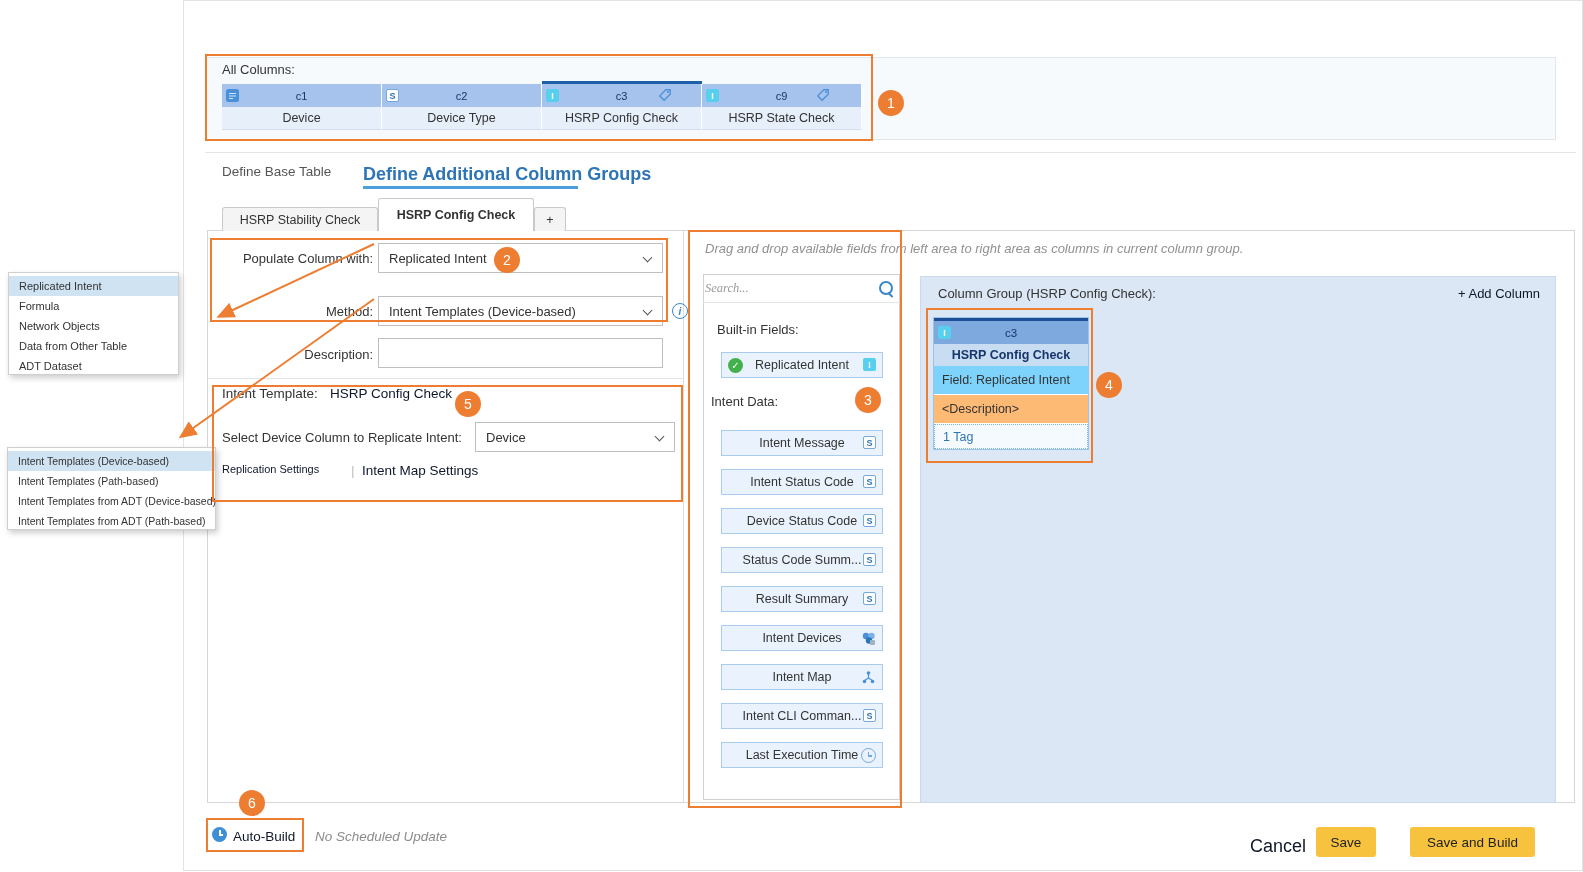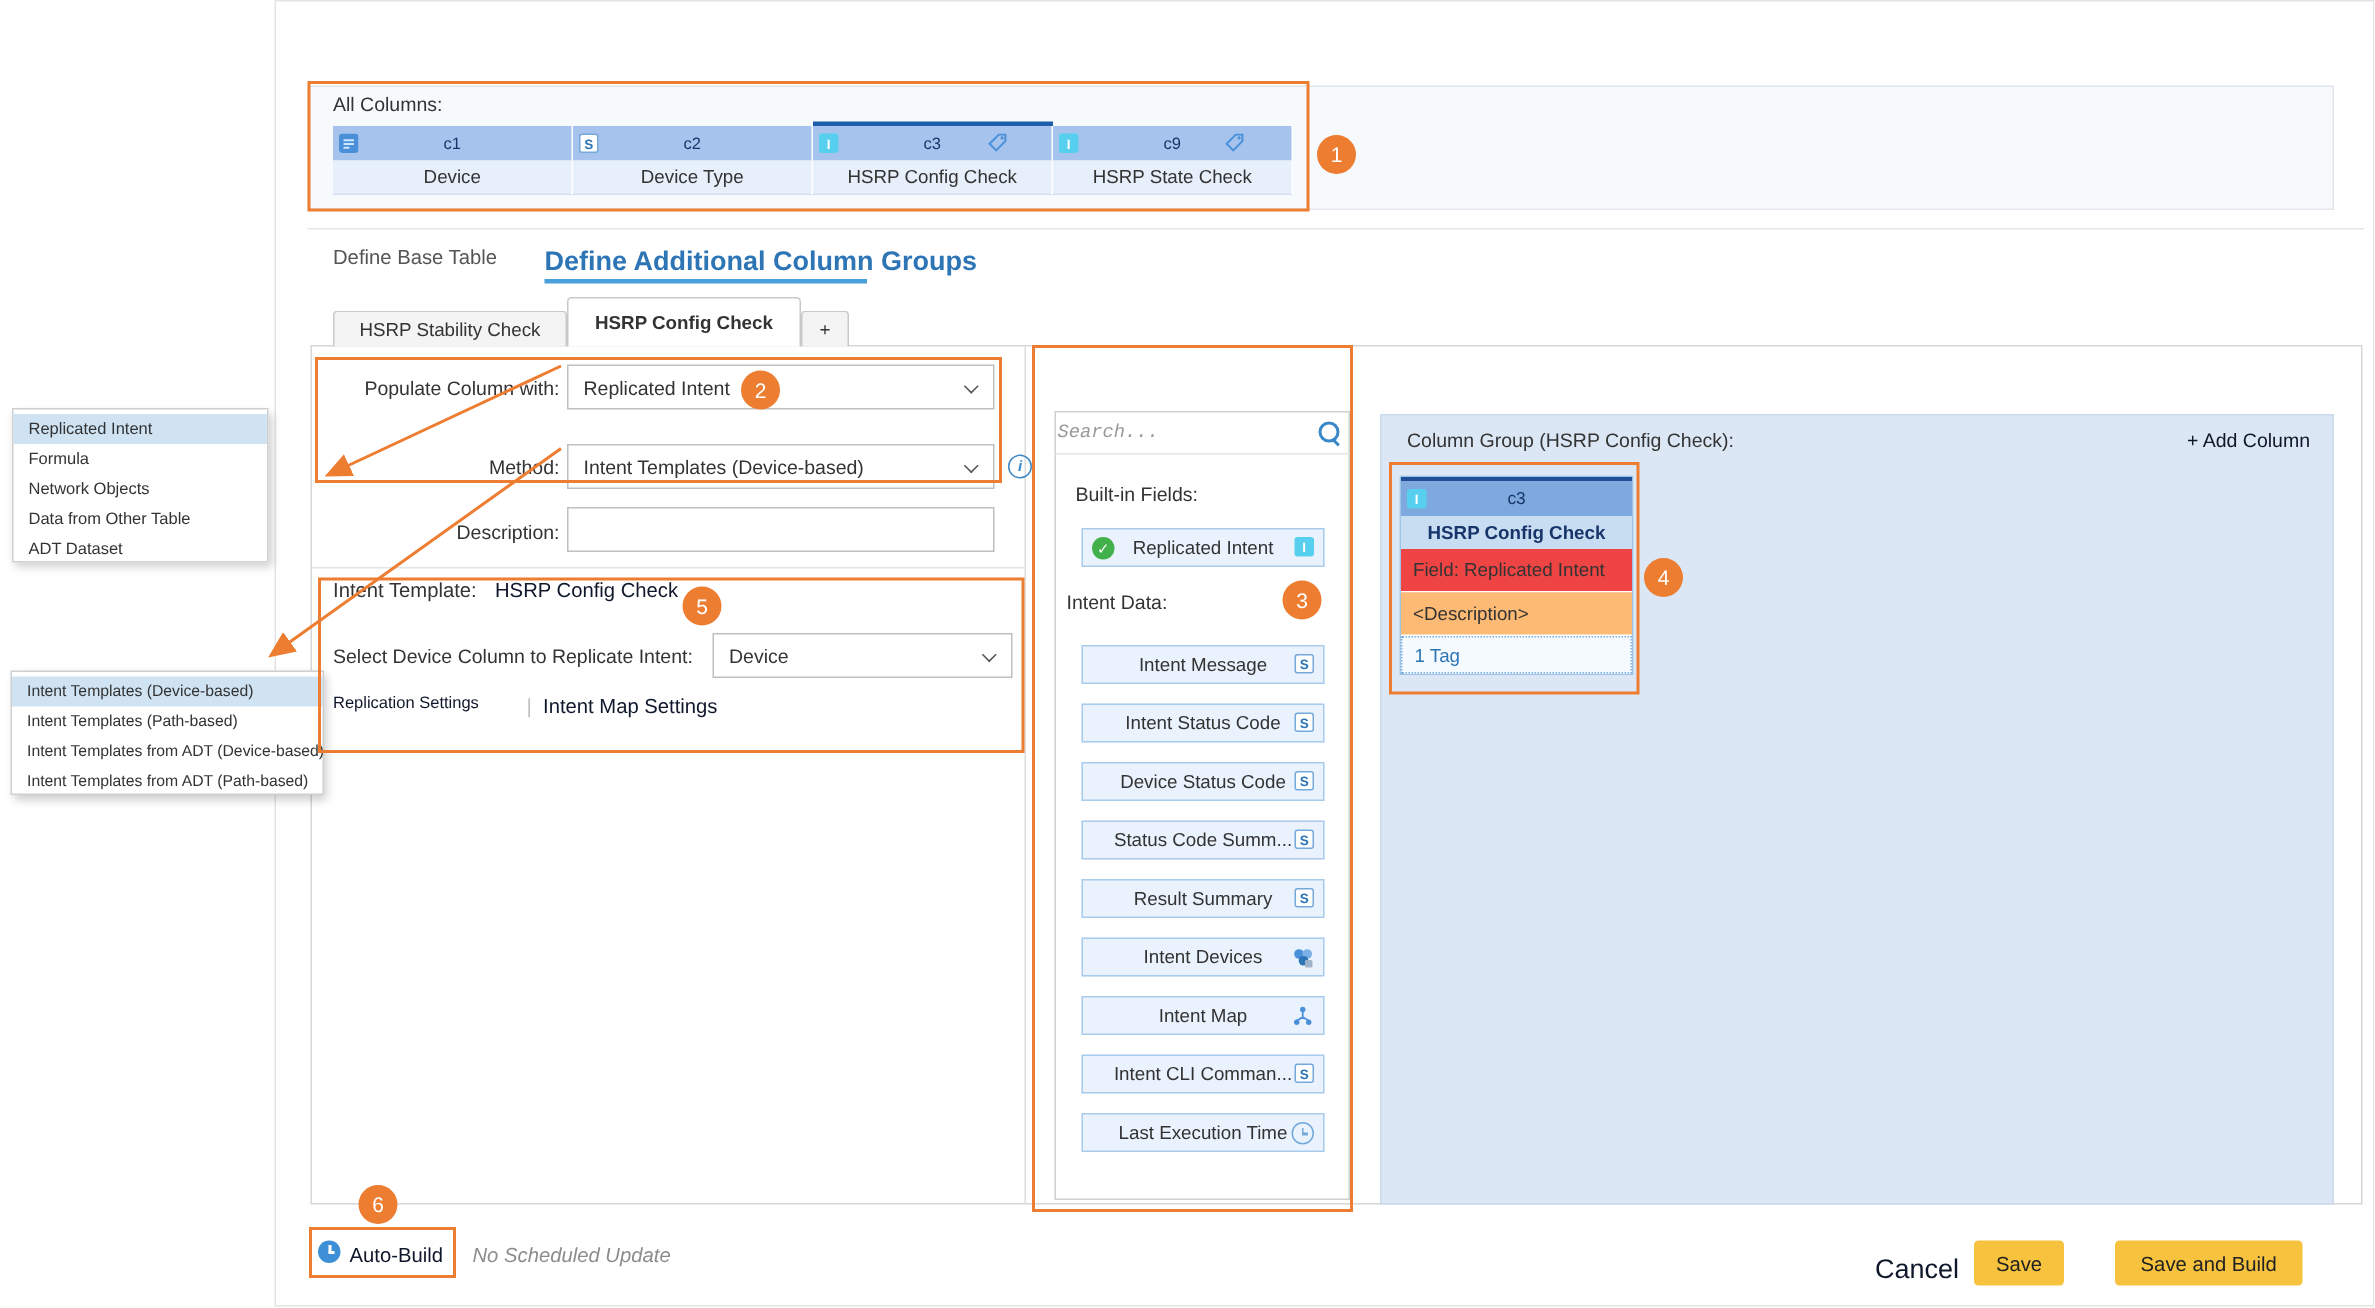--- a/index.html
+++ b/index.html
@@ -50,21 +50,21 @@
               font-family:"Liberation Sans", sans-serif; }
   .infoic { width:16px; height:16px; border:1px solid #3a87c8; border-radius:50%; color:#3a87c8;
             font-size:10px; font-weight:bold; display:flex; align-items:center; justify-content:center; font-style:italic; }
   .link { color:#0f172a; }
   .sep { color:#c0c0c0; }
 
   
   .instr { font-style:italic; color:#909090; font-size:13px; white-space:nowrap; }
   .fpanelbox { left:703px; top:274px; width:197px; height:526px; border:1px solid #d0d0d0; background:#fff; }
   .searchinput { position:absolute; left:705px; top:276px; width:168px; height:24px; border:none; outline:none;
-                 font-size:12.5px; font-family:Liberation Mono, monospace; }
+                 font-size:12.5px; font-family:Liberation Serif, serif; }
   .searchinput::placeholder { font-style:italic; color:#999; }
   .mag { width:16px; height:16px; }
   .mag::before { content:""; position:absolute; left:1px; top:1px; width:10px; height:10px;
                  border:2px solid #3a87c8; border-radius:50%; }
   .mag::after { content:""; position:absolute; left:11px; top:12px; width:6px; height:2px;
                 background:#3a87c8; transform:rotate(45deg); transform-origin:0 0; }
   .fieldbtn { position:absolute; left:721px; width:162px; height:26px; background:#eaf3fd;
               border:1px solid #a9cbec; display:flex; align-items:center; justify-content:center;
               font-size:12.5px; color:#333; }
   .right-ic { position:absolute; right:6px; top:5px; }
@@ -84,21 +84,21 @@
   .clock.filled::after  { content:""; position:absolute; left:6.5px; top:7px; width:4px; height:2px; background:#fff; }
 
   
   .rpanel { left:920px; top:276px; width:636px; height:527px; background:#dbe7f4; border:1px solid #ccd9ea; }
   .card { left:933px; top:317px; width:156px; border:1px solid #9dc3e6; background:#fff; }
   .cardtop { height:3px; background:#1f4e99; }
   .cardhdr { height:23px; background:#7da9de; position:relative; display:flex; align-items:center;
              justify-content:center; font-size:11.5px; color:#17356b; }
   .cardname { height:22px; background:#c9ddf2; display:flex; align-items:center; justify-content:center;
               font-size:12.5px; font-weight:bold; color:#17356b; }
-  .cardrow { height:29px; background:#ef4444; display:flex; align-items:center; padding-left:8px;
+  .cardrow { height:29px; background:#7dd3fc; display:flex; align-items:center; padding-left:8px;
              font-size:12.5px; color:#333; border-bottom:1px solid #fff; }
   .cardrow.white { background:#fdba74; }
   .cardtag { height:25px; background:#f5faff; display:flex; align-items:center; padding-left:8px;
              font-size:12.5px; color:#2e75b6; border:1px dotted #7fb2e0; }
 
   
   .ybtn { background:#f7c33f; border-radius:3px; display:flex; align-items:center; justify-content:center;
           font-size:13.5px; color:#222; }
 
   
@@ -213,20 +213,21 @@
     <span>Device</span>
     <span class="chev"></span>
   </div>
   <div class="abs lbl link" style="left:222px; top:463px; font-size:11px;">Replication Settings</div>
   <div class="abs lbl sep" style="left:351px; top:463px; font-size:13.5px;">|</div>
   <div class="abs lbl link" style="left:362px; top:463px; font-size:13.5px;">Intent Map Settings</div>
 
   <div class="abs obox" style="left:212px; top:385px; width:471px; height:117px;"></div>
   <div class="abs nbadge" style="left:455px; top:391px;">5</div>
 
+  <div class="abs instr" style="left:705px; top:241px;">Drag and drop available fields from left area to right area as columns in current column group.</div>
   <div class="abs fpanelbox"></div>
   <input class="searchinput" placeholder="Search..." style="">
   <div class="abs mag" style="left:878px; top:280px;"></div>
   <div class="abs hline" style="left:703px; top:302px; width:197px; height:1px;"></div>
 
   <div class="abs lbl" style="left:717px; top:322px;">Built-in Fields:</div>
   <div class="fieldbtn" style="top:352px;">
     <span class="left-ic checkic">✓</span>
     <span>Replicated Intent</span>
     <span class="right-ic ibadge">I</span>

